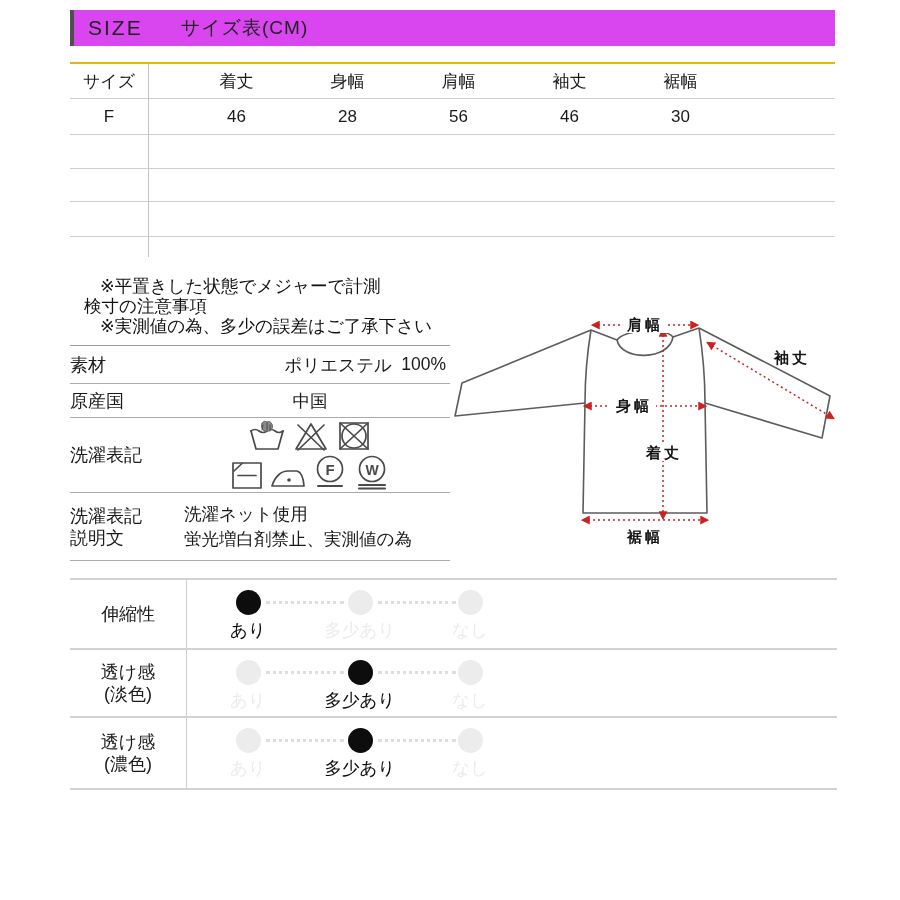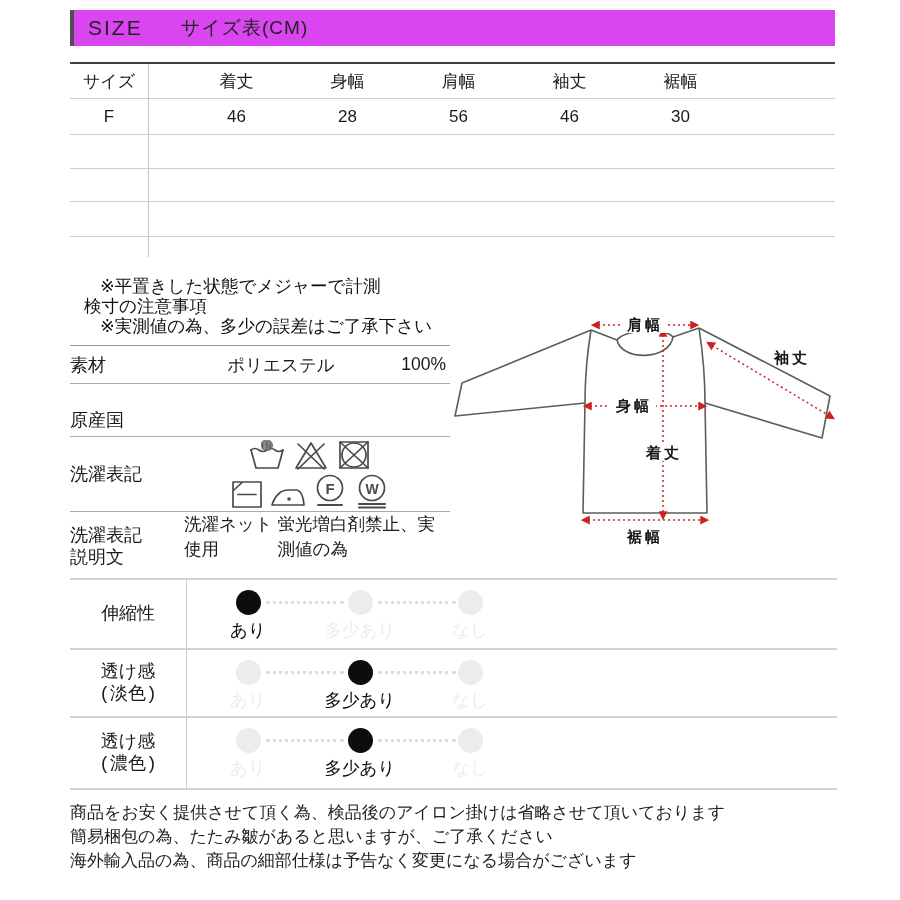--- a/index.html
+++ b/index.html
@@ -9,58 +9,58 @@
 
   
   #header { position:absolute; left:70px; top:10px; width:765px; height:36px;
     background:#d946ef; display:flex; align-items:center; }
   #header .accent { width:4px; height:36px; background:#4f4f4f; }
   #header .size-tag { font-size:21px; letter-spacing:2px; color:#222; margin-left:14px; }
   #header .size-title { font-size:19px; color:#222; margin-left:38px; letter-spacing:1px; }
 
   
   #size-table { position:absolute; left:70px; top:62px; width:765px; height:193px;
-    border-top:2px solid #404040; font-size:17px; }
+    border-top:2px solid #eab308; font-size:17px; }
   #size-table .vdiv { position:absolute; left:78px; top:0; width:1px; height:193px; background:#c5c5c5; }
   .st-row { display:flex; align-items:center; border-bottom:1px solid #cdcdcd; }
   .st-row.h35 { height:35px; } .st-row.h36 { height:36px; } .st-row.h34 { height:34px; }
   .st-row.h33 { height:33px; } .st-row.last { height:20px; border-bottom:none; }
   .st-cell0 { width:78px; text-align:center; }
   .st-pad  { width:33px; }
   .st-cell { width:111px; text-align:center; }
 
   
   #notes { position:absolute; left:70px; top:276px; font-size:17.5px; line-height:20px; color:#111; }
   #notes .n-indent { padding-left:30px; }
   #notes .n-out { padding-left:14px; }
 
   
   #spec-table { position:absolute; left:70px; top:345px; width:380px; border-top:1px solid #9c9c9c; }
   .sp-row { display:flex; border-bottom:1px solid #ababab; align-items:center; }
   .sp-label { width:100px; text-align:left; font-size:18px; line-height:22px; white-space:pre-line; }
   .sp-content { flex:1; position:relative; height:100%;
     display:flex; align-items:center; justify-content:center; font-size:17.5px; }
   #row-material { height:38px; }
-  #row-material .mat-name { position:absolute; left:0; right:58px; text-align:center; }
+  #row-material .mat-name { position:absolute; left:0; right:58px; text-align:right; }
   #row-material .mat-pct { position:absolute; right:4px; }
-  #row-origin { height:34px;margin-top:19px; }
+  #row-origin { height:34px; }
   #row-care { height:75px; }
   .care-icons { display:flex; flex-direction:column; align-items:center; gap:3px; }
   .care-icons .icon-line { display:flex; gap:6px; align-items:flex-end; }
   .care-icons svg { display:block; }
   #row-caredesc { height:68px; }
-  #row-caredesc .sp-content { flex-direction:row; align-items:flex-start;
+  #row-caredesc .sp-content { flex-direction:column; align-items:flex-start;
     justify-content:center; padding-left:14px; line-height:25px; }
 
   
   #diagram { position:absolute; left:450px; top:298px; width:430px; height:270px; }
   #diagram text { font-size:15px; font-weight:bold; letter-spacing:3px; fill:#151515; }
 
   
-  #ratings { position:absolute; left:70px; top:578px; width:767px;font-family:Liberation Mono, monospace; }
+  #ratings { position:absolute; left:70px; top:578px; width:767px; }
   .rt-row { position:relative; display:flex; border-top:2px solid #d2d2d2; }
   .rt-row.r1 { height:70px; } .rt-row.r2 { height:68px; } .rt-row.r3 { height:72px; }
   #ratings .rt-end { border-top:2px solid #d2d2d2; }
   .rt-label { width:117px; display:flex; align-items:center; justify-content:center;
     font-size:18px; line-height:22px; text-align:center; white-space:pre-line;
     border-right:1px solid #cfcfcf; }
   .rt-value { flex:1; position:relative; }
   .rt-opt { position:absolute; width:100px; text-align:center; top:10px; }
   .rt-opt .dot { width:25px; height:25px; border-radius:50%; margin:0 auto; }
   .rt-opt .opt-label { margin-top:3px; font-size:17.5px; }
@@ -127,20 +127,21 @@
   <div id="spec-table">
     <div class="sp-row" id="row-material">
       <div class="sp-label">素材</div>
       <div class="sp-content">
         <span class="mat-name">ポリエステル</span>
         <span class="mat-pct">100%</span>
       </div>
     </div>
     <div class="sp-row" id="row-origin">
       <div class="sp-label">原産国</div>
+      <div class="sp-content">中国</div>
     </div>
     <div class="sp-row" id="row-care">
       <div class="sp-label">洗濯表記</div>
       <div class="sp-content">
         <div class="care-icons">
           <div class="icon-line">
             <svg class="laundry" width="38" height="33" viewBox="0 0 38 33">
               <path d="M3 12 L8 30 L30 30 L35 12"></path>
               <path d="M3 12 Q7 9 11 12 T19 12 T27 12 T35 12"></path>
               <path d="M14 4 Q16 1 19 3 Q22 1 24 5 Q26 9 22 12 L16 12 Q12 8 14 4" fill="#8a8a8a" stroke="#6a6a6a" stroke-width="1"></path>
@@ -285,19 +286,14 @@
         </div>
         <div class="rt-opt p3" data-state="off">
           <div class="dot"></div>
           <div class="opt-label">なし</div>
         </div>
       </div>
     </div>
     <div class="rt-end"></div>
   </div>
 
-  <div id="footer">
-    <div>商品をお安く提供させて頂く為、検品後のアイロン掛けは省略させて頂いております</div>
-    <div>簡易梱包の為、たたみ皺があると思いますが、ご了承ください</div>
-    <div>海外輸入品の為、商品の細部仕様は予告なく変更になる場合がございます</div>
-  </div>
 
 </div>
 
 </body></html>

